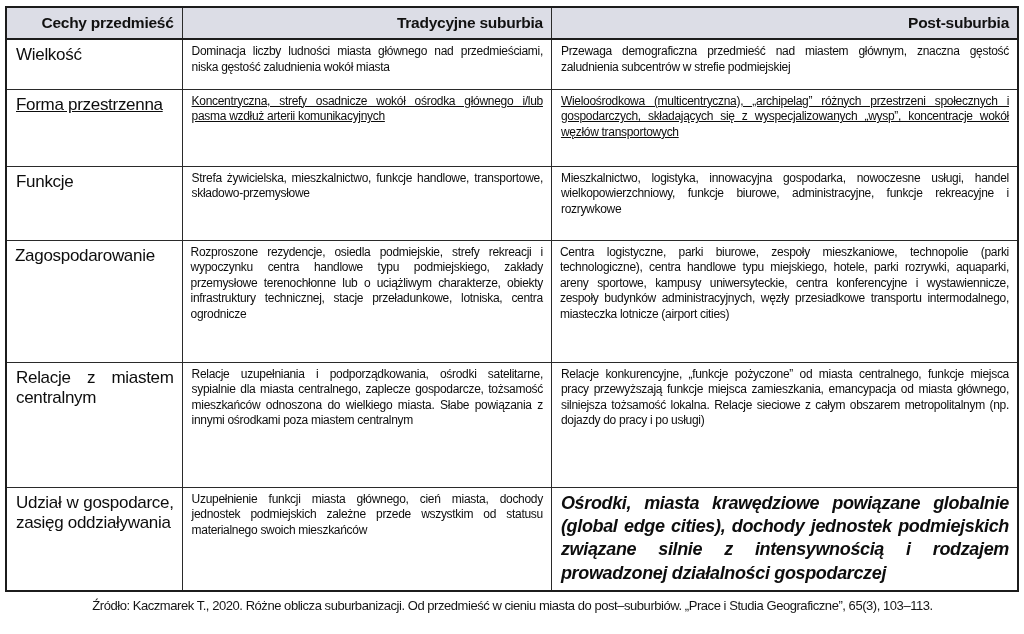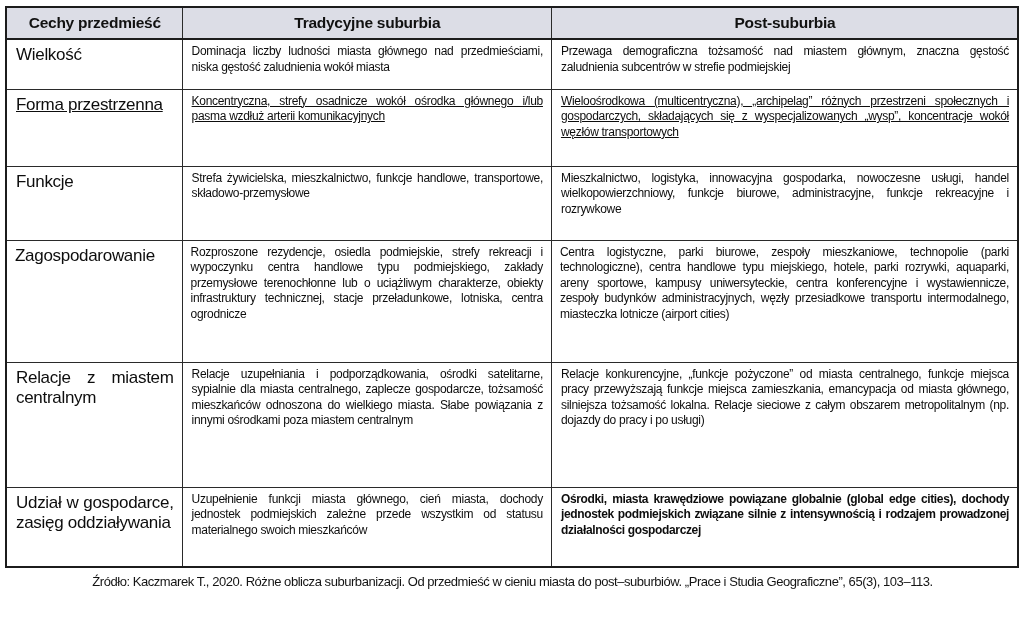--- a/index.html
+++ b/index.html
@@ -27,21 +27,21 @@
     border-collapse: collapse;
     border: 2.5px solid #1c1c1c;
     table-layout: fixed;
   }
   col.c1 { width: 17.4%; }
   col.c2 { width: 36.5%; }
   col.c3 { width: 46.1%; }
 
   th {
     background: #dcdde6;
-    text-align: center;
+    text-align: right;
     font-size: 15.5px;
     letter-spacing: -0.25px;
     padding: 6px 8px 6px 9px;
     border: 1px solid #2a2a2a;
     border-bottom: 2.2px solid #1c1c1c;
     height: 30px;
     vertical-align: middle;
   }
   td {
     border: 1px solid #2a2a2a;
@@ -52,21 +52,21 @@
     line-height: 1.3;
     text-align: justify;
     color: #0d0d0d;
   }
   td.feature {
     font-size: 17px;
     letter-spacing: -0.3px;
     line-height: 1.22;
     padding-top: 5px;
   }
-  td.bold-cell { font-weight: bold; font-size: 12px; letter-spacing: -0.35px; }
+  td.bold-cell { font-weight: bold; font-size: 18px; letter-spacing: -0.35px; font-style: italic; }
 
   tr.r1 td { height: 50px; }
   tr.r2 td { height: 77px; text-decoration: underline; }
   tr.r3 td { height: 74px; }
   tr.r4 td { height: 122px; padding-left: 8px; }
   tr.r5 td { height: 125px; margin-left: 20px; }
   tr.r6 td { height: 80px; }
 
   .source {
     font-size: 13px;
@@ -93,21 +93,21 @@
       <tr>
         <th>Cechy przedmieść</th>
         <th>Tradycyjne suburbia</th>
         <th>Post-suburbia</th>
       </tr>
     </thead>
     <tbody>
       <tr class="r1">
         <td class="feature">Wielkość</td>
         <td>Dominacja liczby ludności miasta głównego nad przedmieściami, niska gęstość zaludnienia wokół miasta</td>
-        <td>Przewaga demograficzna tożsamość nad miastem głównym, znaczna gęstość zaludnienia subcentrów w strefie podmiejskiej</td>
+        <td>Przewaga demograficzna przedmieść nad miastem głównym, znaczna gęstość zaludnienia subcentrów w strefie podmiejskiej</td>
       </tr>
       <tr class="r2">
         <td class="feature">Forma przestrzenna</td>
         <td>Koncentryczna, strefy osadnicze wokół ośrodka głównego i/lub pasma wzdłuż arterii komunikacyjnych</td>
         <td>Wieloośrodkowa (multicentryczna), „archipelag” różnych przestrzeni społecznych i gospodarczych, składających się z wyspecjalizowanych „wysp”, koncentracje wokół węzłów transportowych</td>
       </tr>
       <tr class="r3">
         <td class="feature">Funkcje</td>
         <td>Strefa żywicielska, mieszkalnictwo, funkcje handlowe, transportowe, składowo-przemysłowe</td>
         <td>Mieszkalnictwo, logistyka, innowacyjna gospodarka, nowoczesne usługi, handel wielkopowierzchniowy, funkcje biurowe, administracyjne, funkcje rekreacyjne i rozrywkowe</td>

